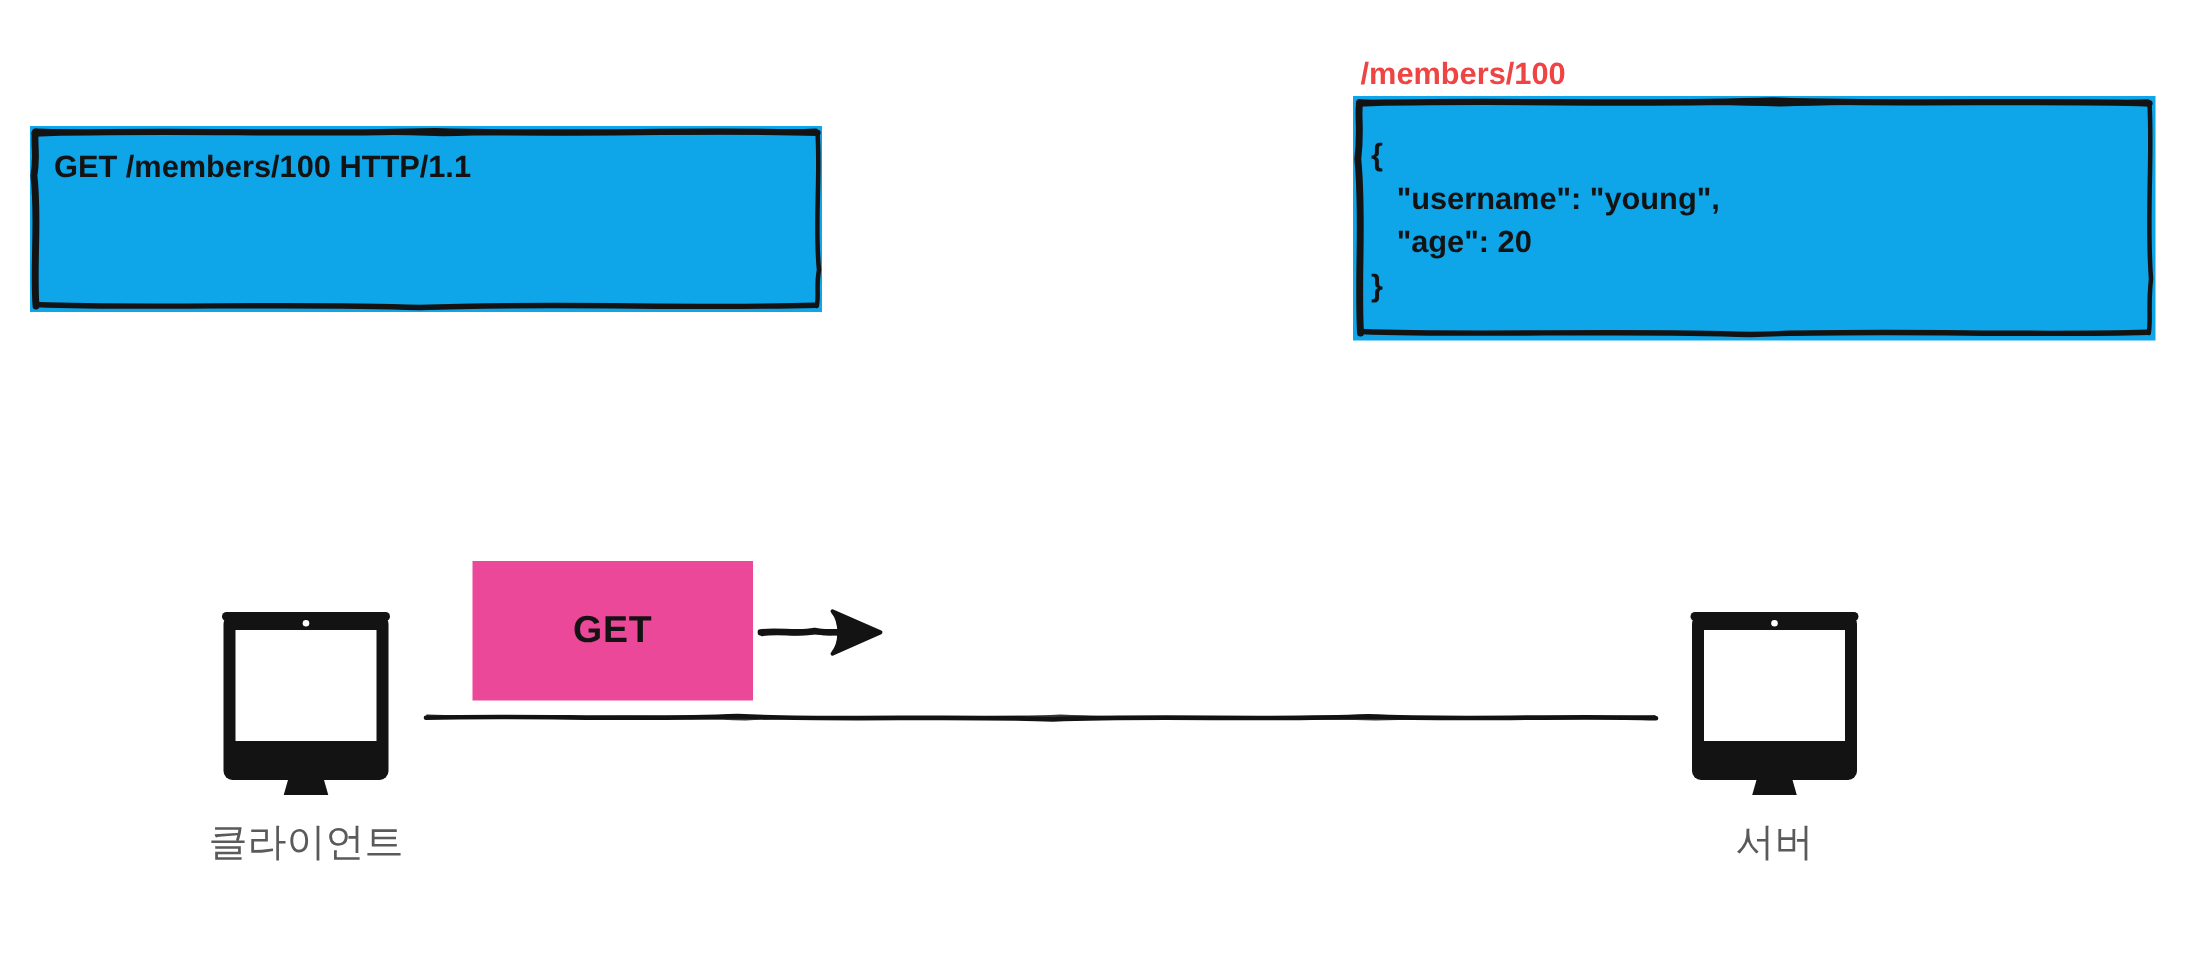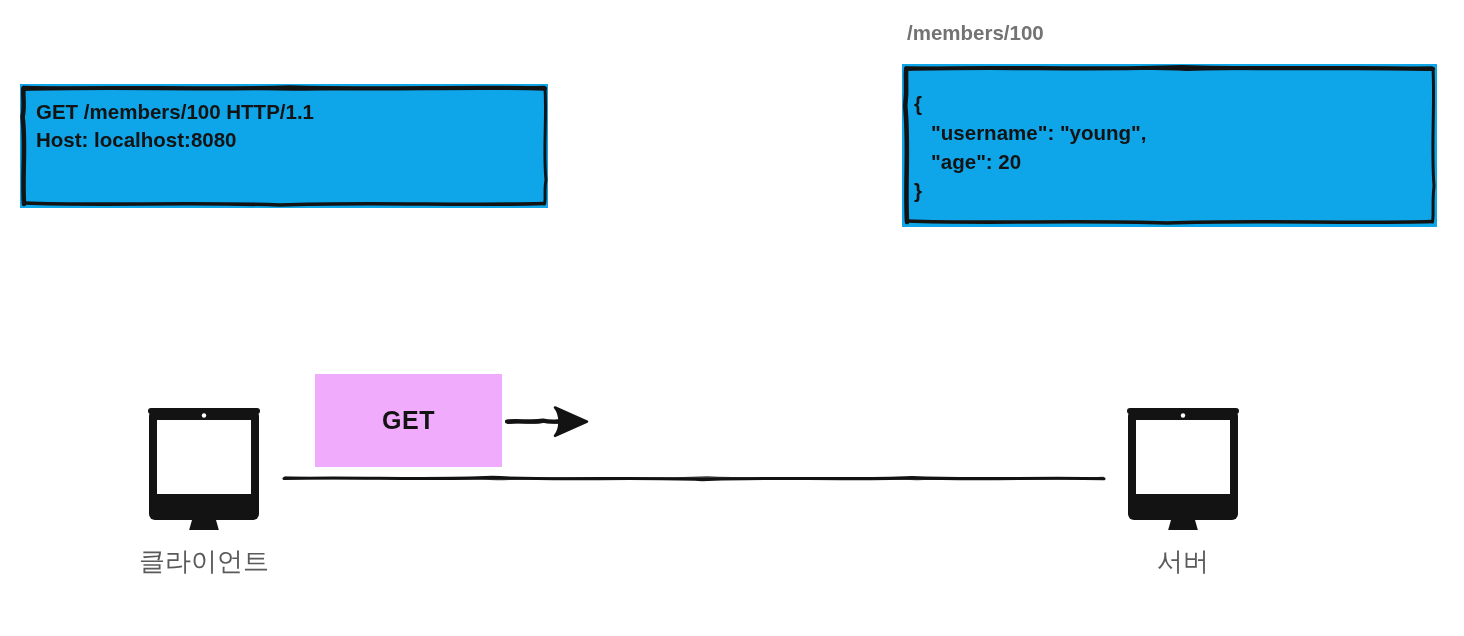--- a/index.html
+++ b/index.html
@@ -64,36 +64,36 @@
   #response-box .box-text {
     padding: 25px 0 0 12px;
     font-size: 20.5px;
     line-height: 29px;
   }
 
   
   #resource-path {
     position: absolute;
     left: 907px;
-    top: 21px;
+    top: 38px;
     font-size: 20.5px;
     font-weight: bold;
-    color: #737373;
+    color: #ef4444;
     white-space: pre;
     text-align: center;
   }
 
   
   #get-badge {
     position: absolute;
     left: 315px;
     top: 374px;
     width: 187px;
     height: 93px;
-    background: #f0abfc;
+    background: #ec4899;
     display: flex;
     align-items: center;
     justify-content: center;
   }
   #get-badge .badge-label {
     font-size: 25px;
     font-weight: bold;
     color: #131313;
     letter-spacing: 0.5px;
   }
@@ -142,21 +142,21 @@
 <div id="canvas">
 
   <div class="sketch-box" id="request-box">
     <svg class="sketch-svg" viewBox="0 0 528 124" preserveAspectRatio="none">
       <path d="M3,5 C90,2.2 180,6 270,3.4 C360,6.2 450,2 525,4.6" fill="none" stroke="#131313" stroke-width="4.2" stroke-linecap="round"></path>
       <path d="M4,3 C95,6 185,2.5 275,5.5 C365,2.8 455,6 524,3" fill="none" stroke="#131313" stroke-width="2.6" stroke-linecap="round"></path>
       <path d="M525,4 C527,35 523,66 526,96 C524,106 526,114 524.5,120" fill="none" stroke="#131313" stroke-width="3" stroke-linecap="round"></path>
       <path d="M524,119.5 C440,122 350,117.5 260,121 C170,117.8 80,122 4,119" fill="none" stroke="#131313" stroke-width="3.6" stroke-linecap="round"></path>
       <path d="M4,120 C2,92 6,62 2.6,33 C5,20 2.4,12 3.6,4" fill="none" stroke="#131313" stroke-width="4.6" stroke-linecap="round"></path>
     </svg>
-    <div class="box-text"><span>GET /members/100 HTTP/1.1</span><br><span>Host: localhost:8080</span></div>
+    <div class="box-text"><span>GET /members/100 HTTP/1.1</span><br></div>
   </div>
 
   <div id="resource-path">/members/100</div>
 
   <div class="sketch-box" id="response-box">
     <svg class="sketch-svg" viewBox="0 0 535 163" preserveAspectRatio="none">
       <path d="M4,5 C95,2 185,6.5 280,3 C370,6 460,2.4 531,5" fill="none" stroke="#131313" stroke-width="4.2" stroke-linecap="round"></path>
       <path d="M5,3.4 C100,6.4 190,2.4 285,5.8 C375,2.6 465,6.2 530,3.4" fill="none" stroke="#131313" stroke-width="2.4" stroke-linecap="round"></path>
       <path d="M531,4.5 C533,42 529,82 532,122 C530,140 532,150 530.5,158" fill="none" stroke="#131313" stroke-width="3" stroke-linecap="round"></path>
       <path d="M530,157.5 C445,160 355,155.5 265,159 C175,155.8 85,160 5,157" fill="none" stroke="#131313" stroke-width="3.6" stroke-linecap="round"></path>

